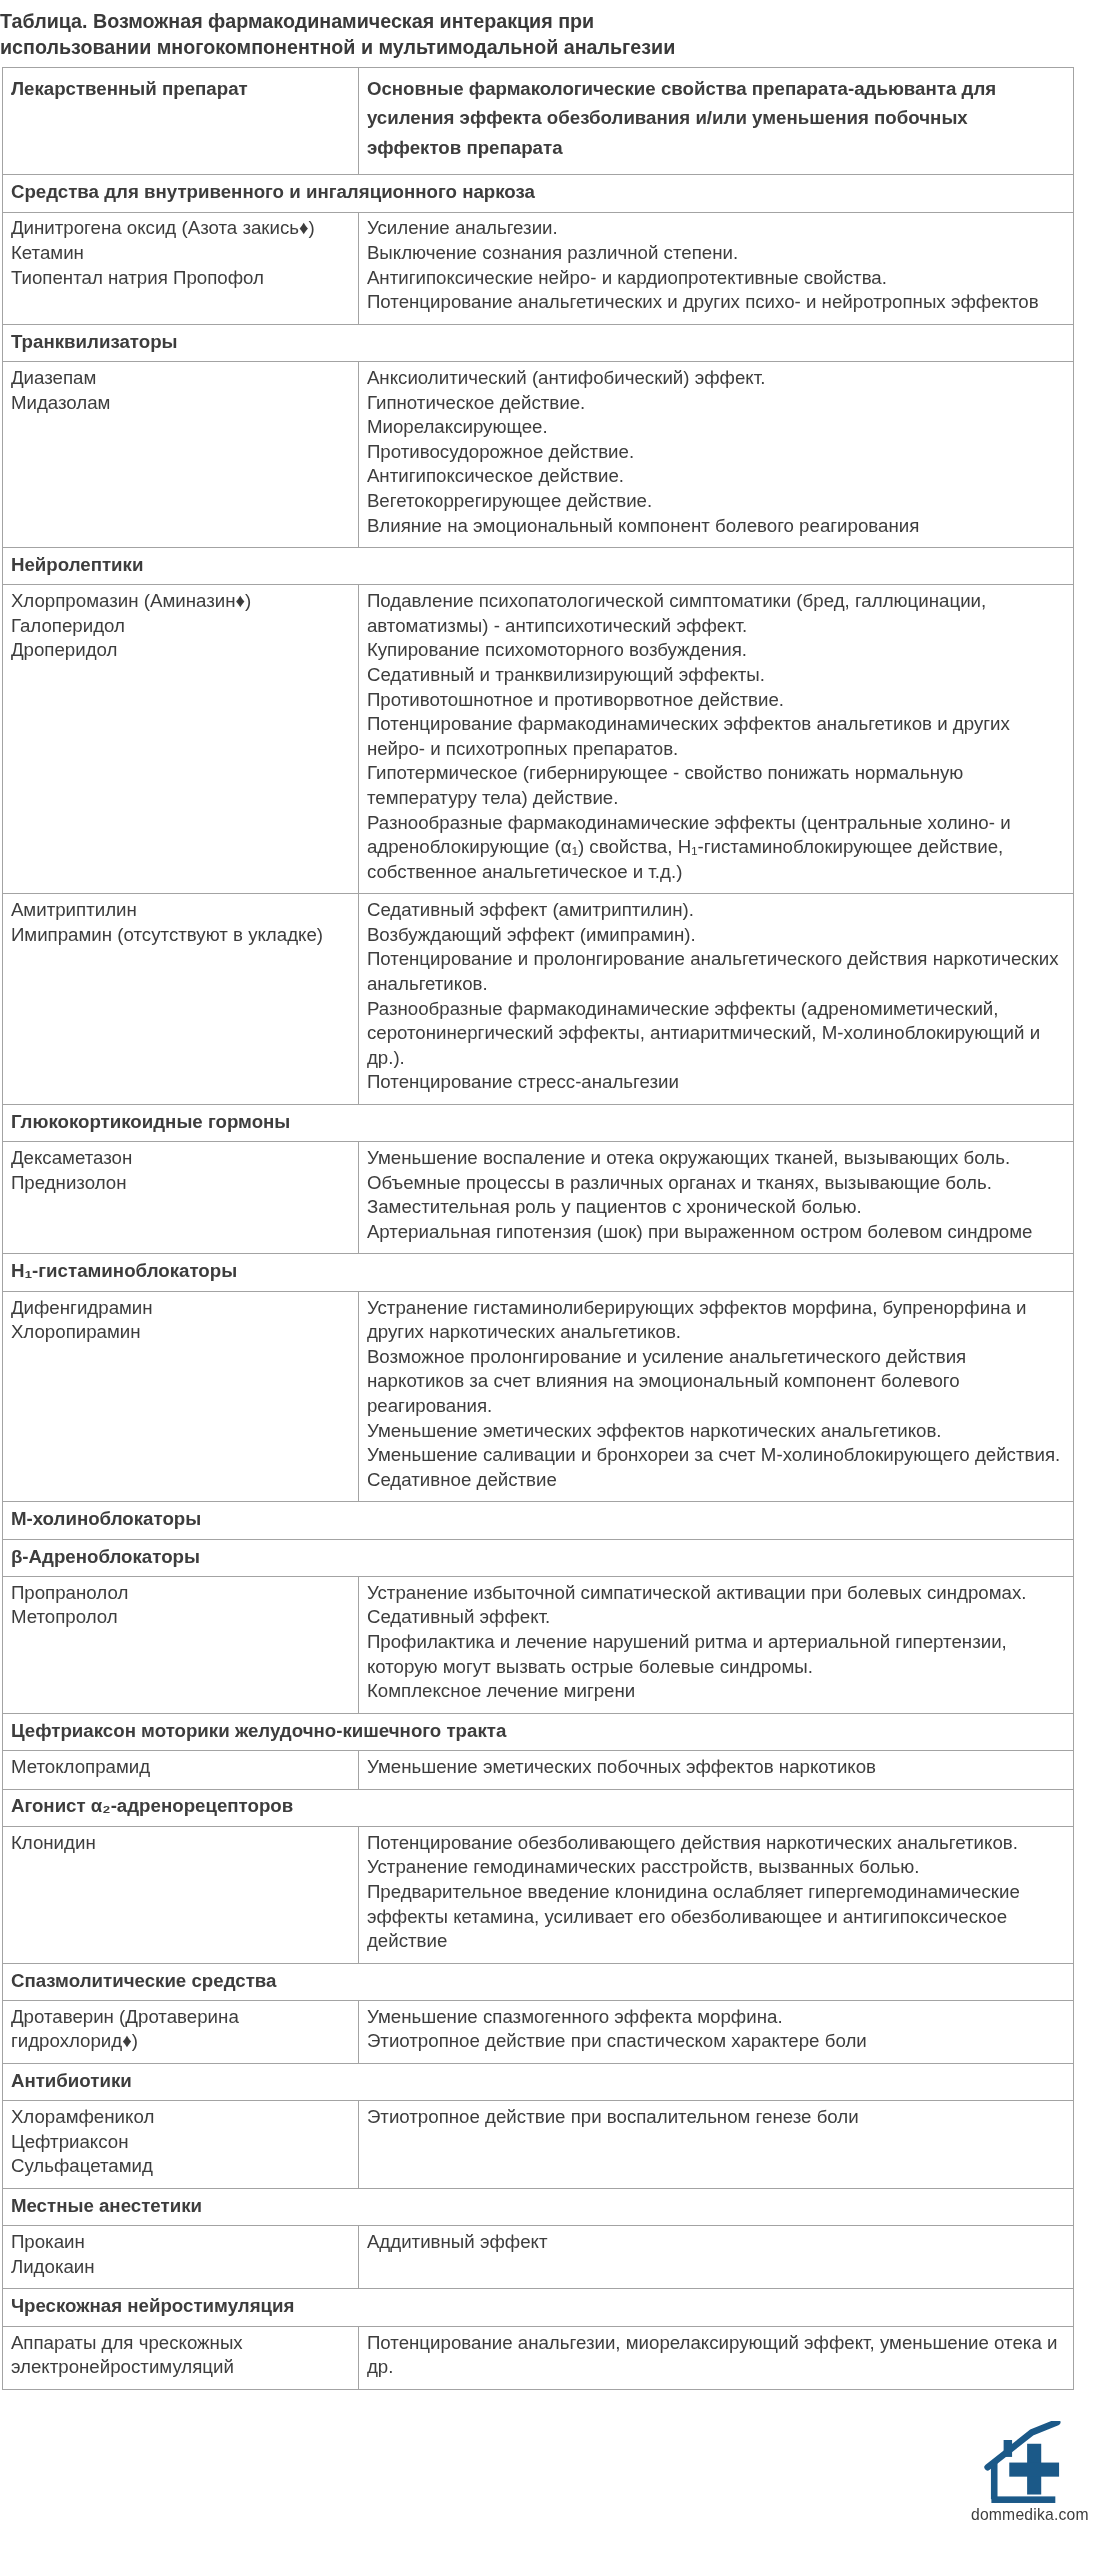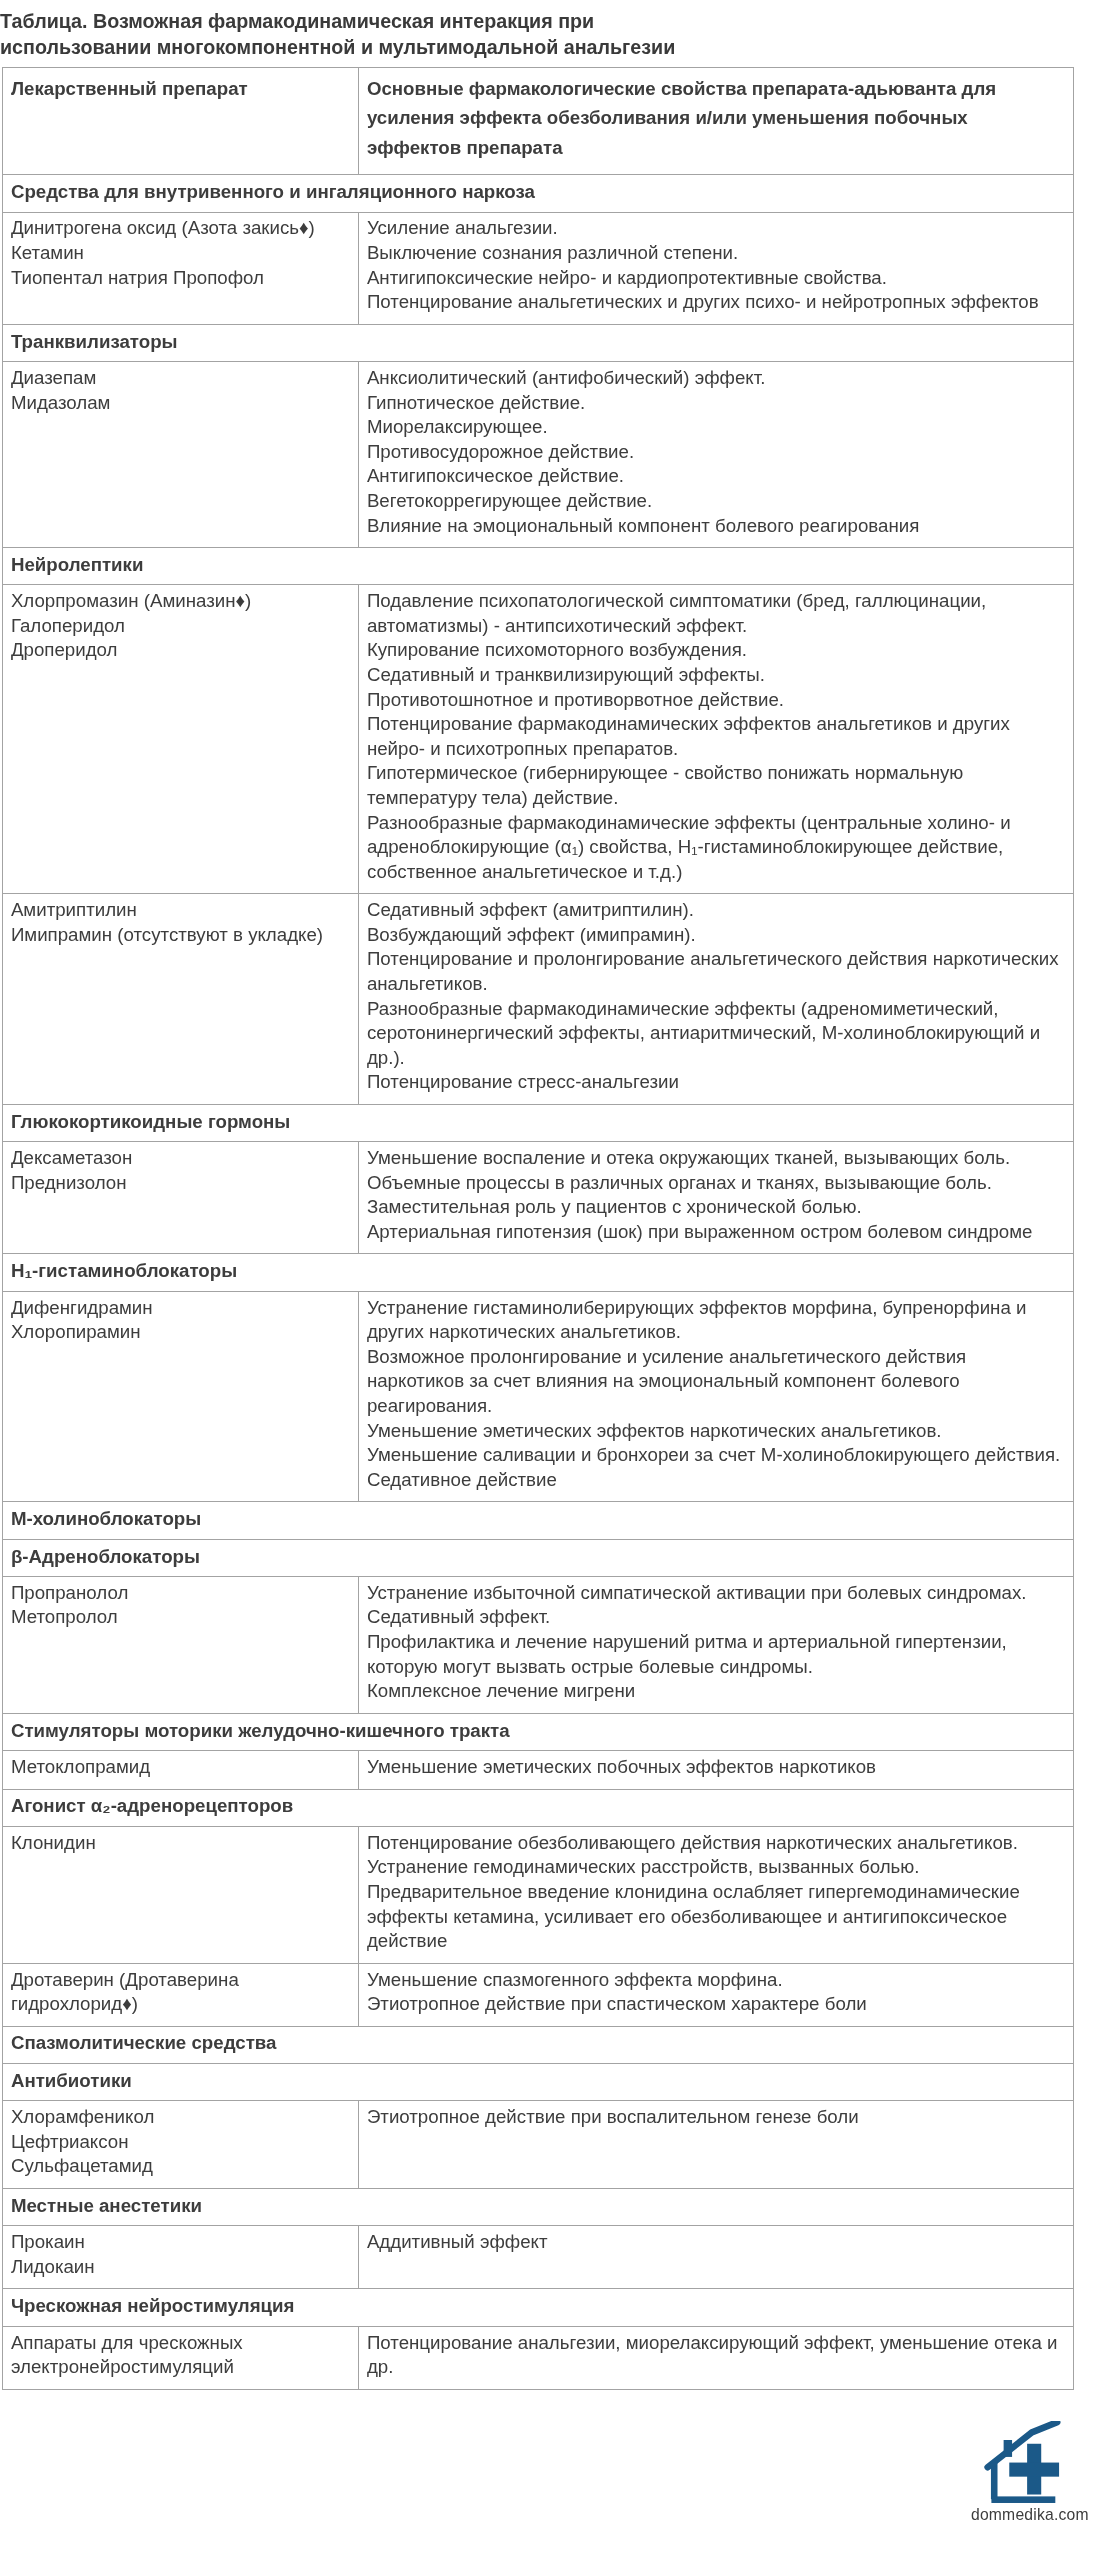--- a/index.html
+++ b/index.html
@@ -170,42 +170,42 @@
       </tr>
       <tr>
         <td class="drug-cell">Пропранолол
 Метопролол</td>
         <td class="effects-cell">Устранение избыточной симпатической активации при болевых синдромах.
 Седативный эффект.
 Профилактика и лечение нарушений ритма и артериальной гипертензии, которую могут вызвать острые болевые синдромы.
 Комплексное лечение мигрени</td>
       </tr>
       <tr>
-        <td class="section-cell" colspan="2">Стимуляторы моторики желудочно-кишечного тракта</td>
+        <td class="section-cell" colspan="2">Цефтриаксон моторики желудочно-кишечного тракта</td>
       </tr>
       <tr>
         <td class="drug-cell">Метоклопрамид</td>
         <td class="effects-cell">Уменьшение эметических побочных эффектов наркотиков</td>
       </tr>
       <tr>
         <td class="section-cell" colspan="2">Агонист α₂-адренорецепторов</td>
       </tr>
       <tr>
         <td class="drug-cell">Клонидин</td>
         <td class="effects-cell">Потенцирование обезболивающего действия наркотических анальгетиков.
 Устранение гемодинамических расстройств, вызванных болью.
 Предварительное введение клонидина ослабляет гипергемодинамические эффекты кетамина, усиливает его обезболивающее и антигипоксическое действие</td>
       </tr>
       <tr>
+        <td class="section-cell" colspan="2">Спазмолитические средства</td>
+      </tr>
+      <tr>
         <td class="drug-cell">Дротаверин (Дротаверина гидрохлорид♦)</td>
         <td class="effects-cell">Уменьшение спазмогенного эффекта морфина.
 Этиотропное действие при спастическом характере боли</td>
-      </tr>
-      <tr>
-        <td class="section-cell" colspan="2">Спазмолитические средства</td>
       </tr>
       <tr>
         <td class="section-cell" colspan="2">Антибиотики</td>
       </tr>
       <tr>
         <td class="drug-cell">Хлорамфеникол
 Цефтриаксон
 Сульфацетамид</td>
         <td class="effects-cell">Этиотропное действие при воспалительном генезе боли</td>
       </tr>

